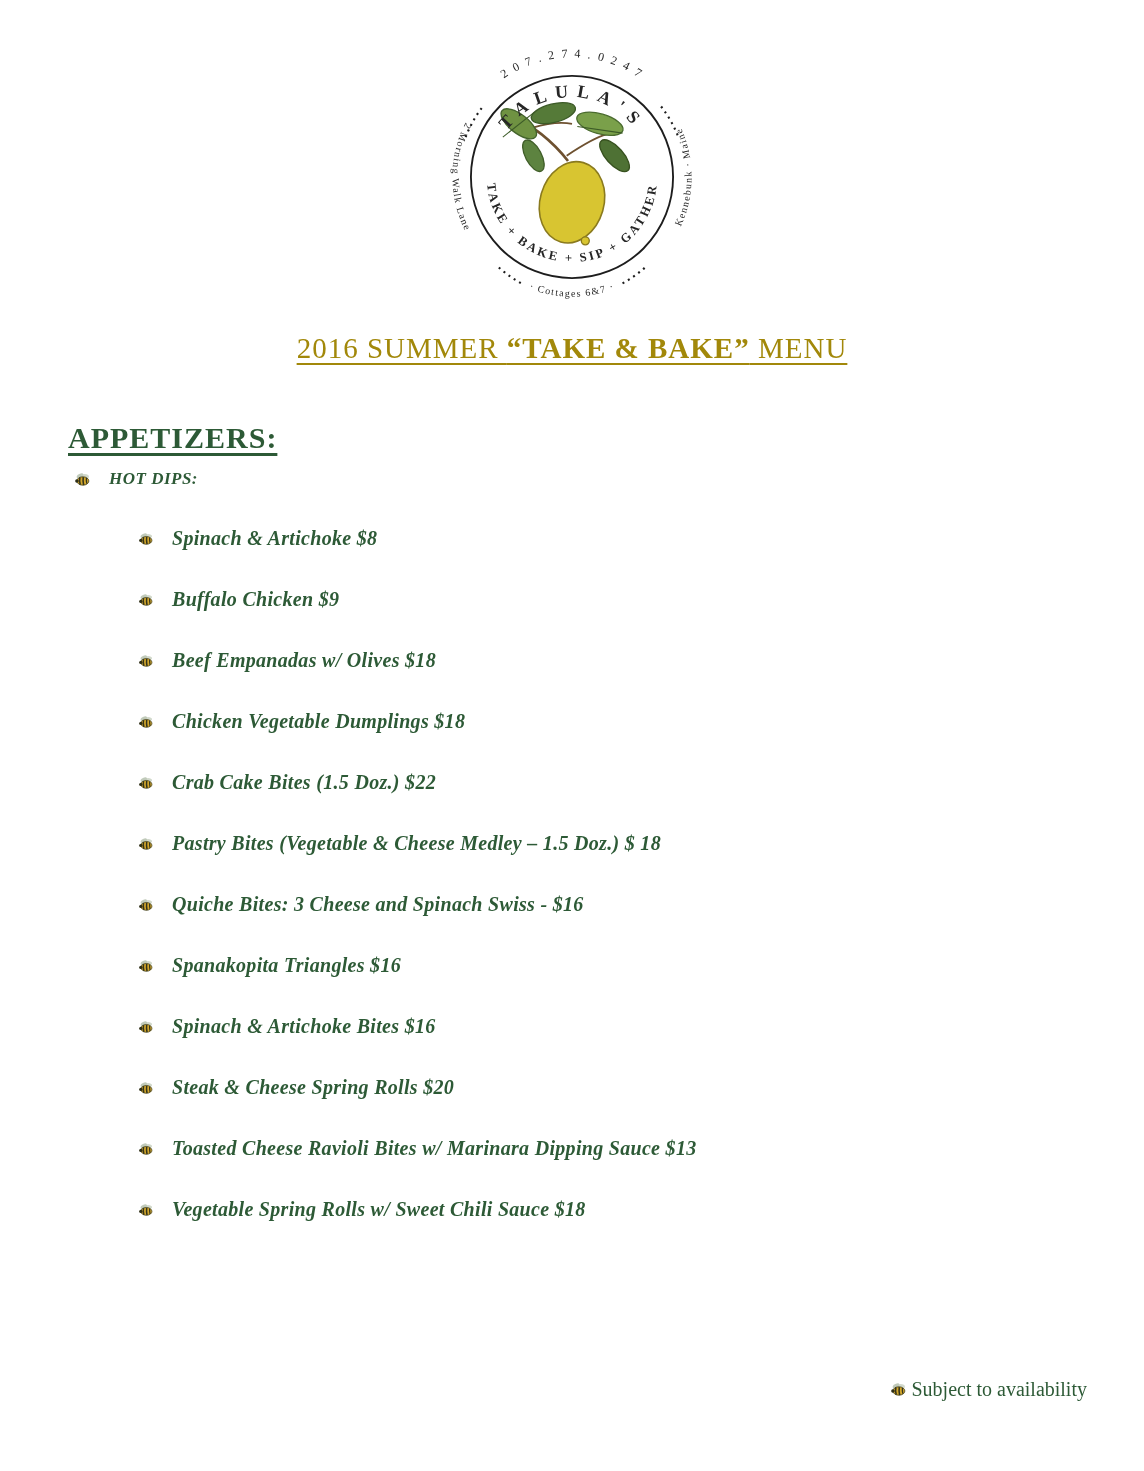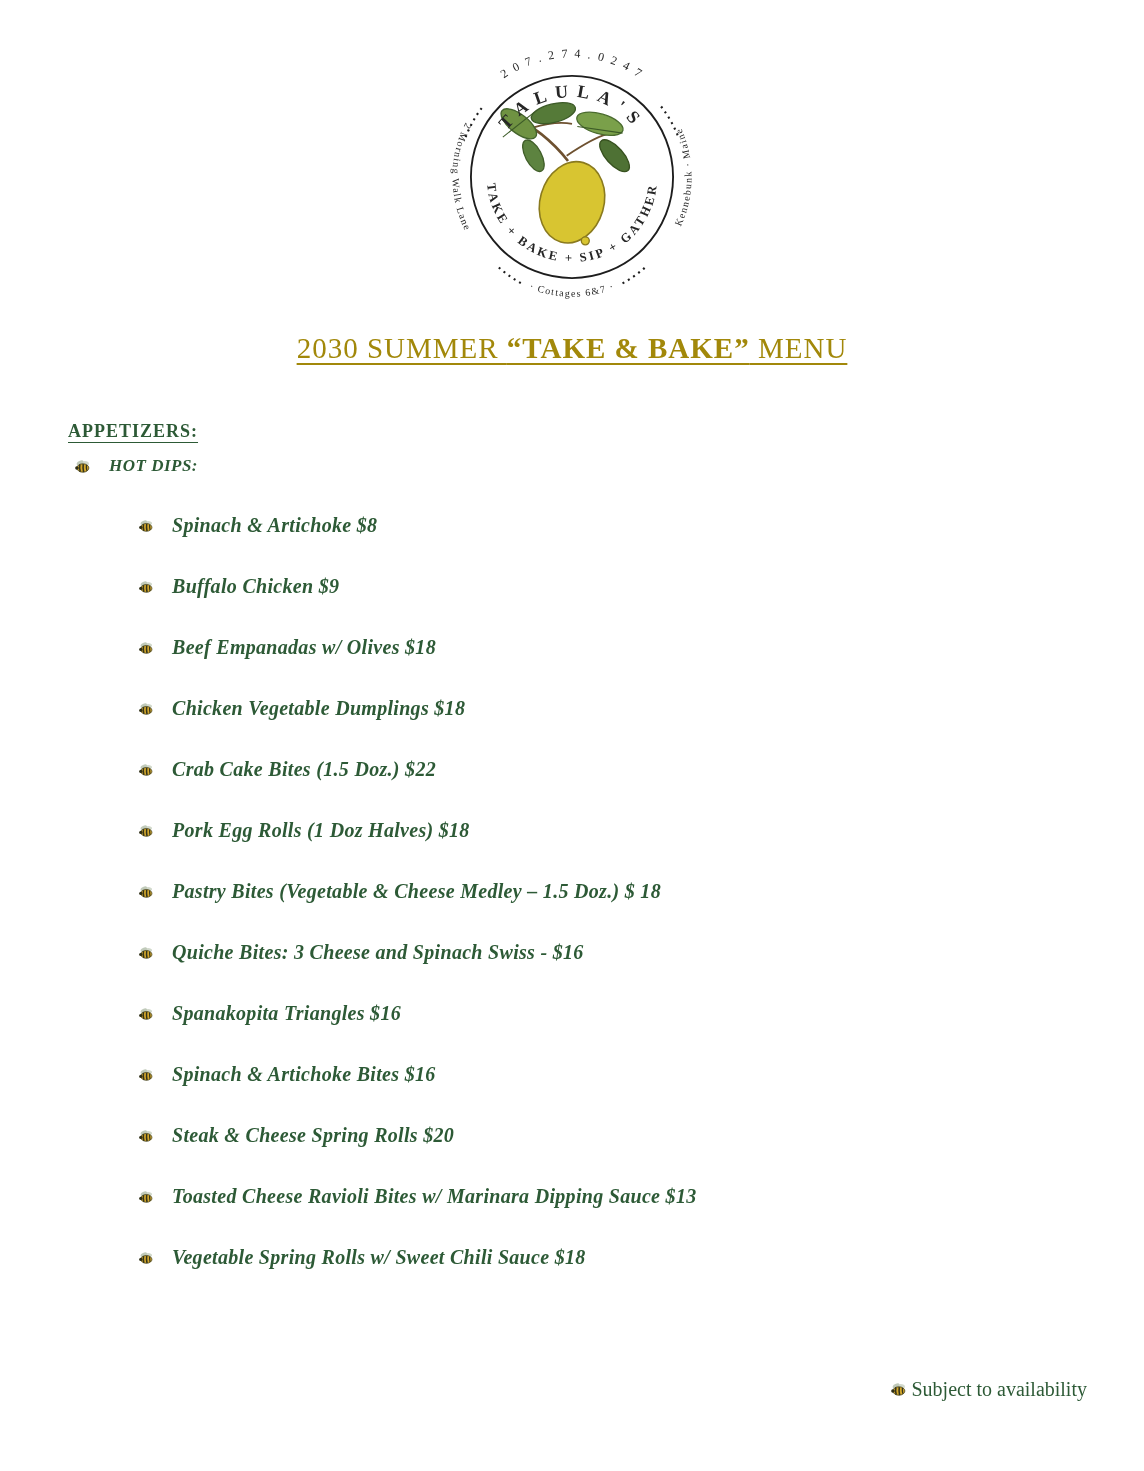--- a/index.html
+++ b/index.html
@@ -20,21 +20,21 @@
   
   .title{
     margin-top:18px;text-align:center;color:var(--gold);
     font-size:29px;letter-spacing:1px;
     text-decoration:underline;text-underline-offset:5px;
   }
   .title .emph{font-weight:bold;}
   
   .content{margin-left:68px;margin-top:56px;}
   .section-title{
-    margin:0;color:var(--green);font-size:18px;font-weight:bold;letter-spacing:1px;
+    margin:0;color:var(--green);font-size:30px;font-weight:bold;letter-spacing:1px;
     text-decoration:underline;text-underline-offset:5px;
   }
   .row{display:flex;align-items:center;gap:18px;}
   .group-heading{margin-top:14px;margin-left:6px;}
   .gh-text{
     color:var(--green);font-style:italic;font-weight:bold;font-size:17px;letter-spacing:.5px;
   }
   .gh-suffix{color:var(--green);font-style:italic;font-size:20px;margin-left:-8px;}
   .sub-item{margin-top:38px;margin-left:70px;}
   .item-text{color:var(--green);font-style:italic;font-weight:bold;font-size:20px;letter-spacing:.3px;}
@@ -112,21 +112,21 @@
       <text class="ring-text" font-size="7.5" letter-spacing="1">
         <textPath href="#arc-bottom-outer" startOffset="50%" text-anchor="middle">·  Cottages 6&amp;7  ·</textPath>
       </text>
       <text class="ring-text" font-size="7.5" letter-spacing="1">
         <textPath href="#arc-right-outer" startOffset="50%" text-anchor="middle">Kennebunk · Maine</textPath>
       </text>
     </svg>
   </div>
 
   <div class="title">
-    <span>2030 SUMMER </span><span class="emph">“TAKE &amp; BAKE”</span><span> MENU</span>
+    <span>2016 SUMMER </span><span class="emph">“TAKE &amp; BAKE”</span><span> MENU</span>
   </div>
 
   <div class="content">
 
     <h2 class="section-title">APPETIZERS:</h2>
 
     <div class="row group-heading">
       <svg class="bee" width="17" height="15" viewBox="0 0 22 20">
           <use href="#bee"></use>
         </svg>
@@ -158,26 +158,20 @@
       <svg class="bee" width="16" height="14" viewBox="0 0 22 20">
           <use href="#bee"></use>
         </svg>
       <span class="item-text">Chicken Vegetable Dumplings $18</span>
     </div>
     <div class="row sub-item">
       <svg class="bee" width="16" height="14" viewBox="0 0 22 20">
           <use href="#bee"></use>
         </svg>
       <span class="item-text">Crab Cake Bites (1.5 Doz.) $22</span>
-    </div>
-    <div class="row sub-item">
-      <svg class="bee" width="16" height="14" viewBox="0 0 22 20">
-          <use href="#bee"></use>
-        </svg>
-      <span class="item-text">Pork Egg Rolls (1 Doz Halves) $18</span>
     </div>
     <div class="row sub-item">
       <svg class="bee" width="16" height="14" viewBox="0 0 22 20">
           <use href="#bee"></use>
         </svg>
       <span class="item-text">Pastry Bites (Vegetable &amp; Cheese Medley – 1.5 Doz.) $ 18</span>
     </div>
     <div class="row sub-item">
       <svg class="bee" width="16" height="14" viewBox="0 0 22 20">
           <use href="#bee"></use>

